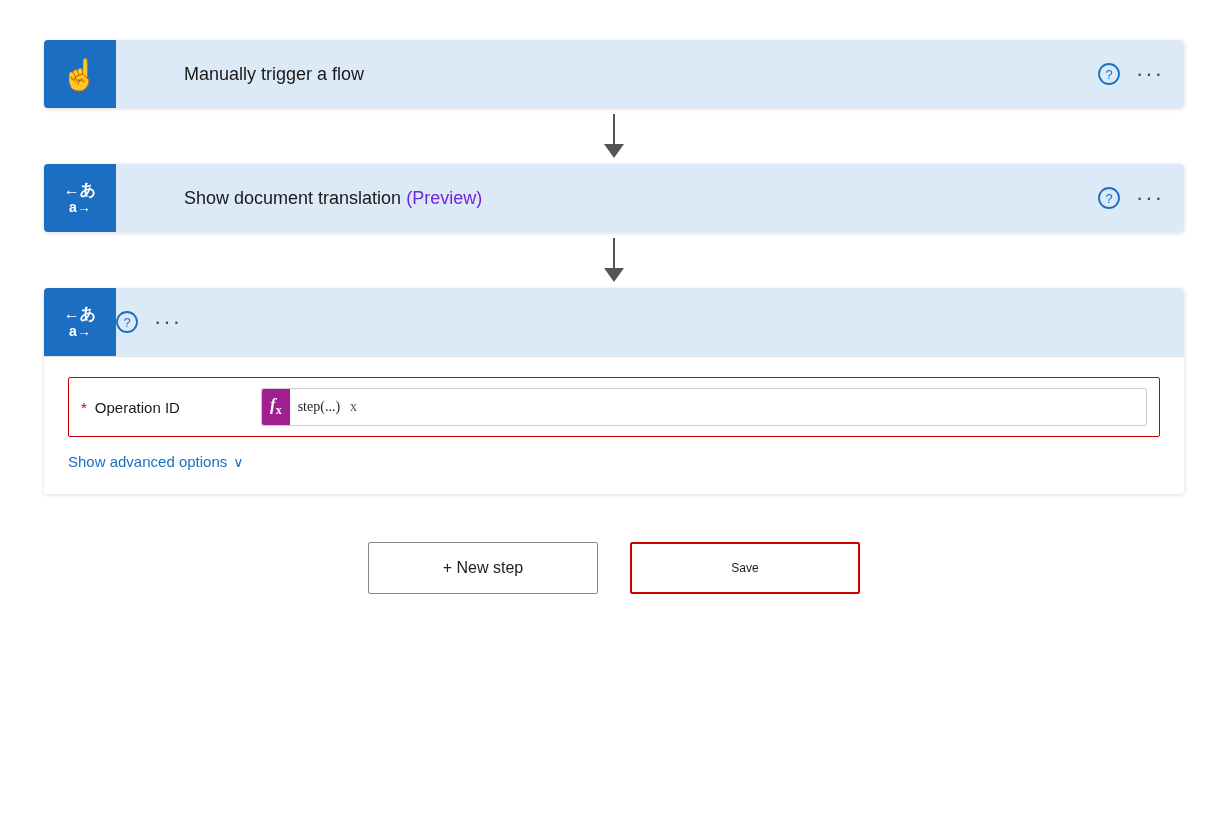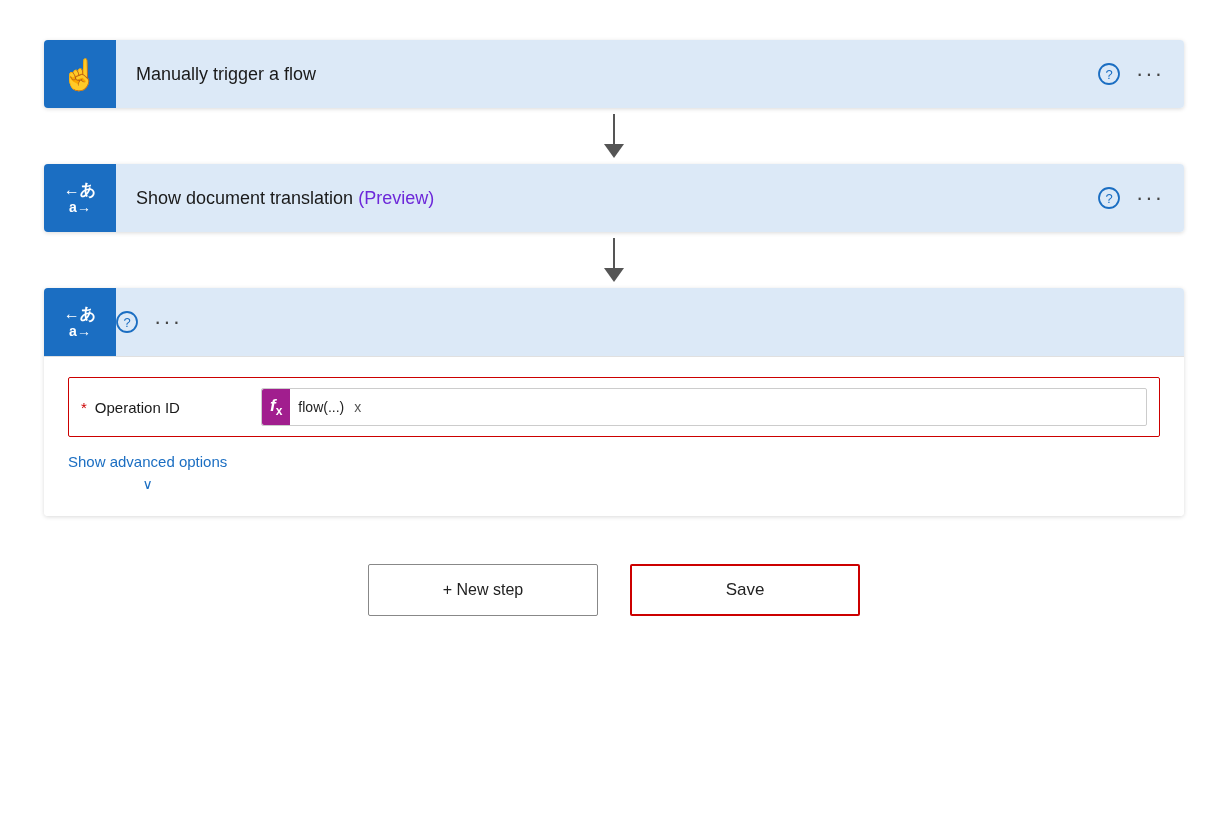--- a/index.html
+++ b/index.html
@@ -48,20 +48,21 @@
       color: white;
       font-size: 28px;
     }
 
     .step-title {
       flex: 1;
       padding: 0 20px;
       font-size: 18px;
       color: #1a1a1a;
       font-weight: 400;
+      margin-left: 48px;
     }
 
     .step-title .preview-label {
       color: #6d28d9;
       font-weight: 300;
     }
 
     .step-actions {
       display: flex;
       align-items: center;
@@ -138,20 +139,21 @@
     }
 
     .field-value-area {
       flex: 1;
       display: flex;
       align-items: center;
       border: 1px solid #ccc;
       border-radius: 2px;
       min-height: 36px;
       background: #fff;
+      font-family: Liberation Serif, serif;
     }
 
     .fx-tag {
       display: flex;
       align-items: center;
       background: #a11e8e;
       color: white;
       padding: 4px 8px;
       border-radius: 2px 0 0 2px;
       font-size: 15px;
@@ -181,21 +183,20 @@
       color: #1b6ec2;
       font-size: 15px;
       cursor: pointer;
       display: flex;
       align-items: center;
       gap: 6px;
       text-decoration: none;
       background: none;
       border: none;
       padding: 0;
-      flex-direction: column;
     }
 
     .show-advanced .chevron {
       font-size: 14px;
     }
 
     
     .bottom-buttons {
       display: flex;
       gap: 32px;
@@ -215,21 +216,21 @@
       display: flex;
       align-items: center;
       justify-content: center;
     }
 
     .btn-save {
       width: 230px;
       height: 52px;
       border: 2px solid #c00;
       background: #fff;
-      font-size: 17px;
+      font-size: 12px;
       color: #222;
       cursor: pointer;
       border-radius: 2px;
       display: flex;
       align-items: center;
       justify-content: center;
     }
 
     
     .touch-icon {
@@ -331,21 +332,21 @@
       <div class="field-row">
         <div class="field-label">
           <span class="required-star">*</span>
           <span>Operation ID</span>
         </div>
         <div class="field-value-area">
           <div class="fx-tag">
             <span style="font-style:italic; font-size:17px;"><em>f</em><span style="font-style:normal; font-size:12px; vertical-align:sub;">x</span></span>
           </div>
           <div class="fx-value-chip">
-            <span>flow(...)</span>
+            <span>step(...)</span>
             <span class="fx-close">x</span>
           </div>
         </div>
       </div>
 
       <button class="show-advanced">
         <span>Show advanced options</span>
         <span class="chevron">∨</span>
       </button>
     </div>

